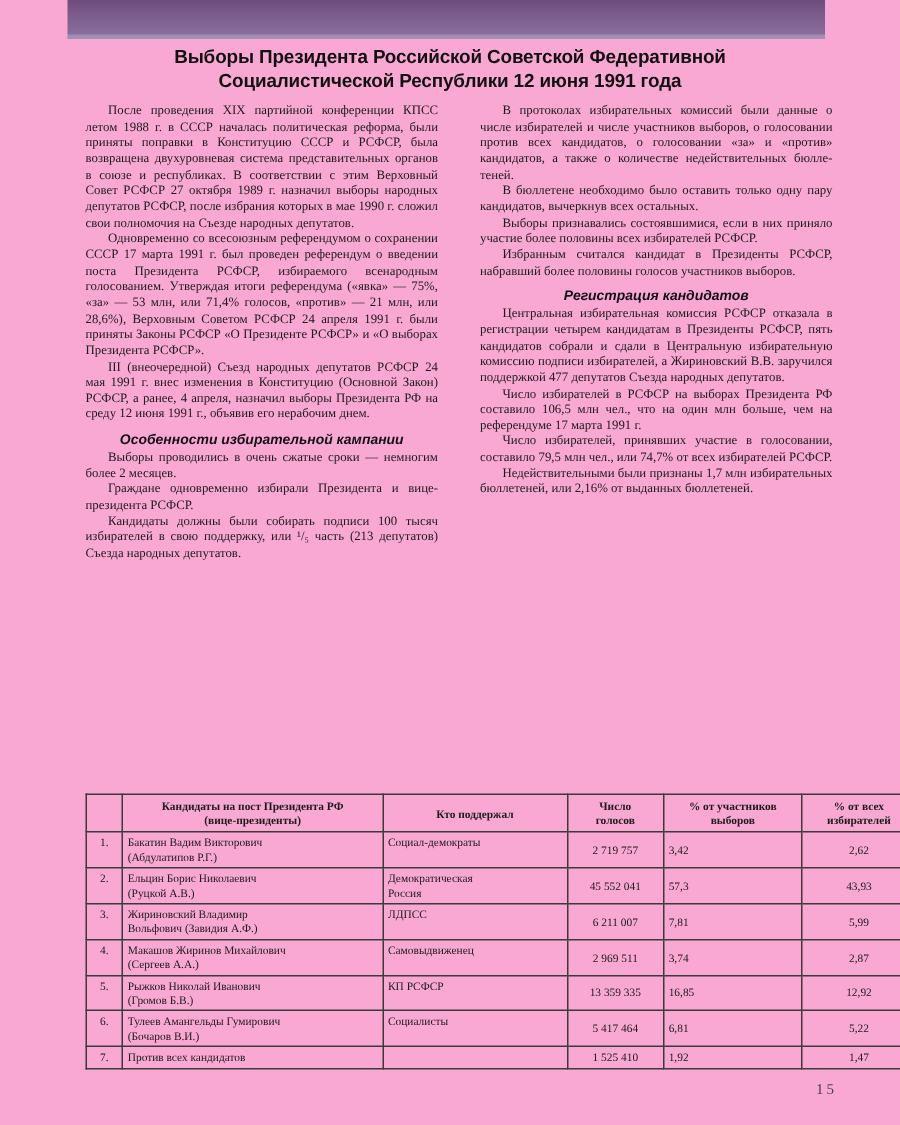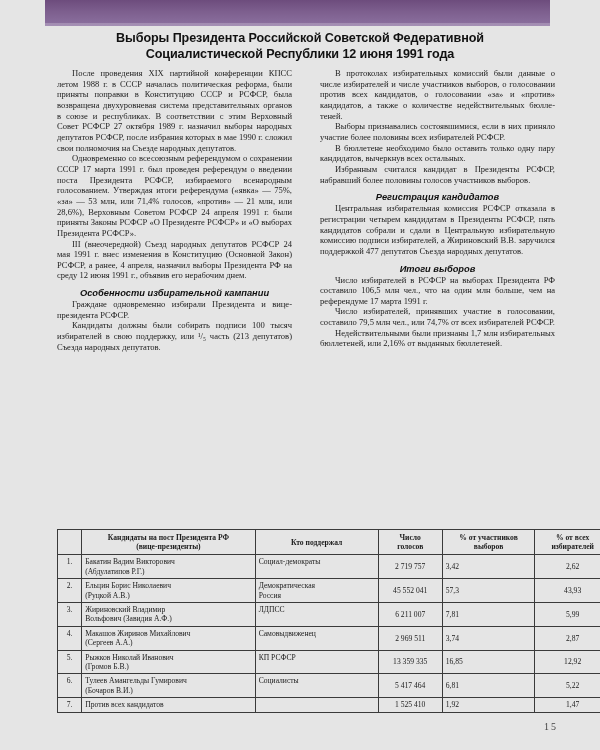--- a/index.html
+++ b/index.html
@@ -12,21 +12,21 @@
     height: 750px;
     position: relative;
     font-family: "Liberation Serif", "DejaVu Serif", serif;
     color: #1a1a1a;
     overflow: hidden;
   }
 
   .page {
     position: absolute;
     inset: 0;
-    background: #e5e5e5;
+    background: #f9a8d4;
   }
 
   
   .banner {
     position: absolute;
     left: 45px;
     top: 0;
     width: 505px;
     height: 26px;
     background: linear-gradient(180deg, #6d4c7d 0%, #7d5f8e 45%, #8c71a0 100%);
@@ -152,32 +152,32 @@
     <span class="line2">Социалистической Республики 12 июня 1991 года</span>
   </div>
 
   <div class="columns">
 
     <div class="col">
       <p class="para">После проведения XIX партийной конферен­ции КПСС летом 1988 г. в СССР началась по­литическая реформа, были приняты поправки в Конституцию СССР и РСФСР, была возвраще­на двухуровневая система представительных орга­нов в союзе и республиках. В соответствии с этим Верховный Совет РСФСР 27 октября 1989 г. на­значил выборы народных депутатов РСФСР, по­сле избрания которых в мае 1990 г. сложил свои полномочия на Съезде народных депутатов.</p>
       <p class="para">Одновременно со всесоюзным референду­мом о сохранении СССР 17 марта 1991 г. был проведен референдум о введении поста Пре­зидента РСФСР, избираемого всенародным голосованием. Утверждая итоги референдума («явка» — 75%, «за» — 53 млн, или 71,4% голо­сов, «против» — 21 млн, или 28,6%), Верховным Советом РСФСР 24 апреля 1991 г. были при­няты Законы РСФСР «О Президенте РСФСР» и «О выборах Президента РСФСР».</p>
       <p class="para">III (внеочередной) Съезд народных депу­татов РСФСР 24 мая 1991 г. внес изменения в Конституцию (Основной Закон) РСФСР, а ранее, 4 апреля, назначил выборы Президента РФ на среду 12 июня 1991 г., объявив его нера­бочим днем.</p>
       <h2 class="section-head">Особенности избирательной кампании</h2>
+      <p class="para">Выборы проводились в очень сжатые сро­ки — немногим более 2 месяцев.</p>
       <p class="para">Граждане одновременно избирали Прези­дента и вице-президента РСФСР.</p>
       <p class="para">Кандидаты должны были собирать подпи­си 100 тысяч избирателей в свою поддержку, или ¹/₅ часть (213 депутатов) Съезда народных депутатов.</p>
     </div>
 
     <div class="col">
       <p class="para">В протоколах избирательных комиссий были данные о числе избирателей и числе участников выборов, о голосовании против всех кандида­тов, о голосовании «за» и «против» кандидатов, а также о количестве недействительных бюлле­теней.</p>
+      <p class="para">В бюллетене необходимо было оставить только одну пару кандидатов, вычеркнув всех остальных.</p>
       <p class="para">Выборы признавались состоявшимися, если в них приняло участие более половины всех из­бирателей РСФСР.</p>
-      <p class="para">В бюллетене необходимо было оставить только одну пару кандидатов, вычеркнув всех остальных.</p>
       <p class="para">Избранным считался кандидат в Президен­ты РСФСР, набравший более половины голо­сов участников выборов.</p>
       <h2 class="section-head">Регистрация кандидатов</h2>
       <p class="para">Центральная избирательная комиссия РСФСР отказала в регистрации четырем канди­датам в Президенты РСФСР, пять кандидатов собрали и сдали в Центральную избирательную комиссию подписи избирателей, а Жиринов­ский В.В. заручился поддержкой 477 депутатов Съезда народных депутатов.</p>
-      <h2 class="section-head">Итоги выборов</h2>
       <p class="para">Число избирателей в РСФСР на выбо­рах Президента РФ составило 106,5 млн чел., что на один млн больше, чем на референдуме 17 марта 1991 г.</p>
       <p class="para">Число избирателей, принявших участие в го­лосовании, составило 79,5 млн чел., или 74,7% от всех избирателей РСФСР.</p>
       <p class="para">Недействительными были признаны 1,7 млн избирательных бюллетеней, или 2,16% от выданных бюллетеней.</p>
     </div>
 
   </div>
 
   <table class="results-table">
     <thead>
       <tr>

